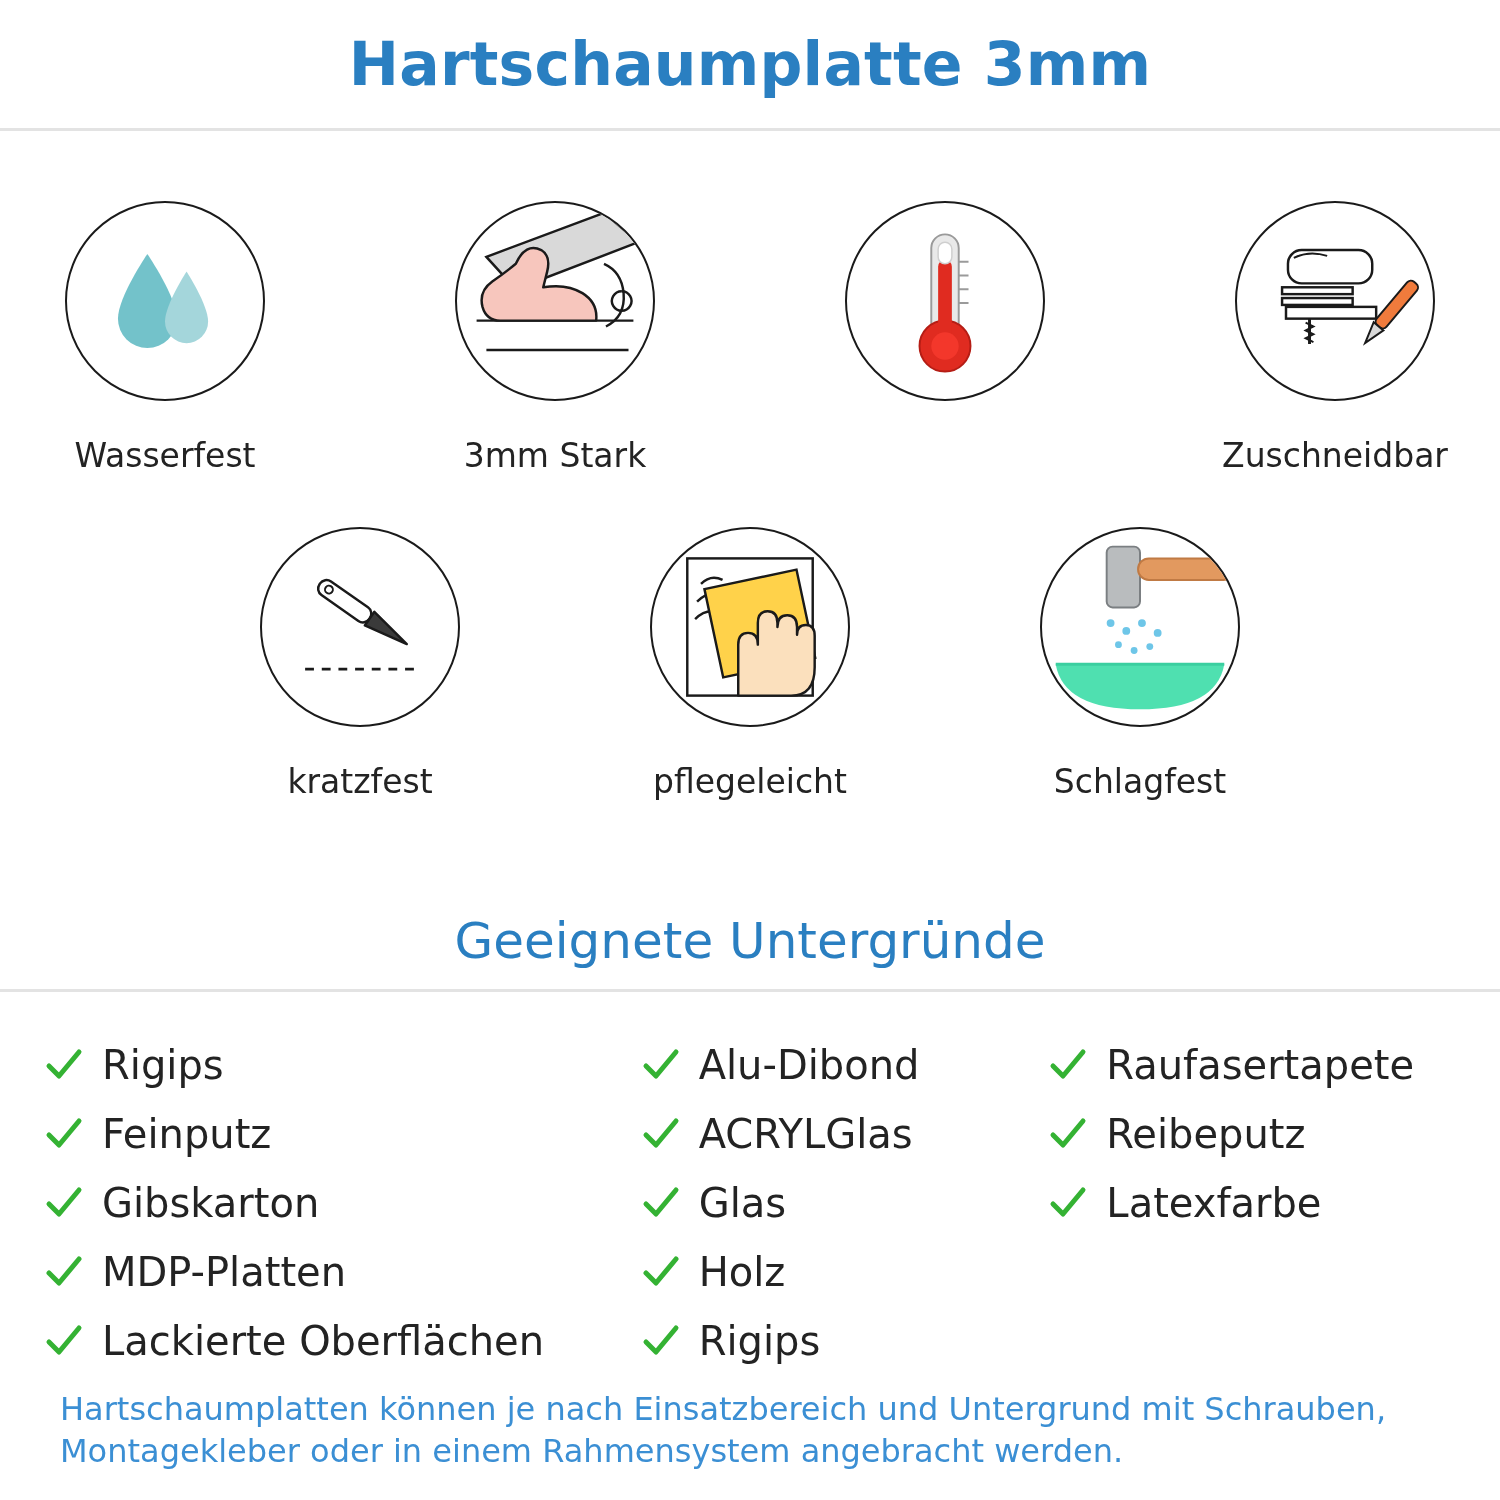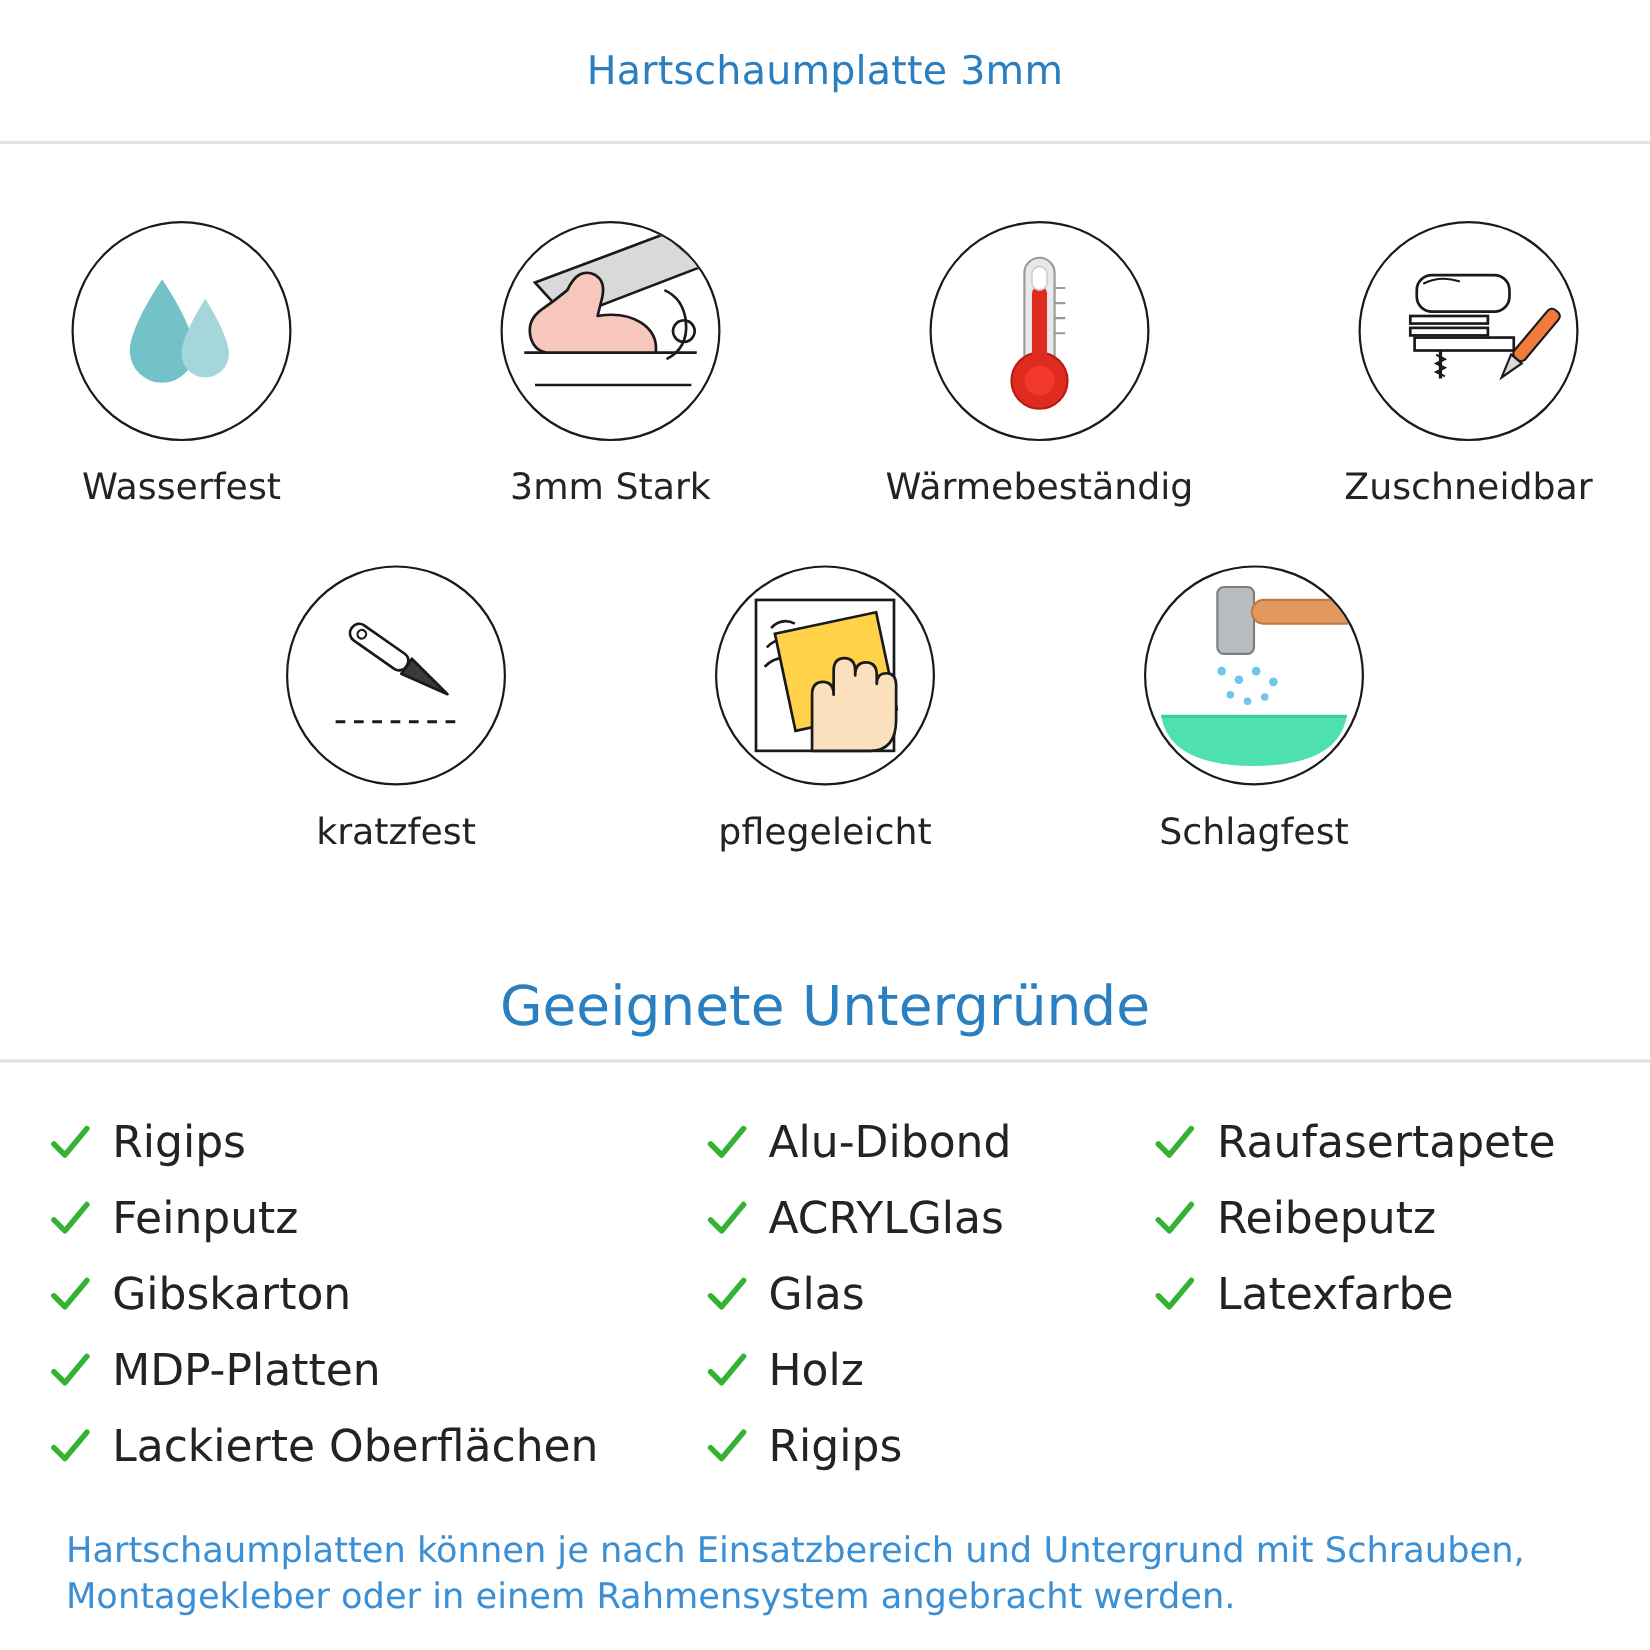--- a/index.html
+++ b/index.html
@@ -13,23 +13,23 @@
     width: 1500px; height: 1500px;
     overflow: hidden;
   }
 
   
   .title-block {
     height: 128px;
     display: flex; align-items: center; justify-content: center;
   }
   .main-title {
-    font-size: 36px;
+    font-size: 60px;
     color: #2a7fc1;
-    font-weight: 400;
+    font-weight: 700;
     letter-spacing: 0.2px;
   }
   .divider {
     height: 3px;
     background: #e3e3e3;
     width: 100%;
   }
 
   
   .features {
@@ -48,21 +48,21 @@
   .icon-circle {
     width: 200px; height: 200px;
     border-radius: 50%;
     border: 2.5px solid #1a1a1a;
     display: flex; align-items: center; justify-content: center;
     overflow: hidden;
     background: #fff;
     position: relative;
   }
   .feature-label {
-    margin-top: 22px;
+    margin-top: 35px;
     font-size: 33px;
     color: #232323;
     font-weight: 400;
     text-align: center;
     white-space: nowrap;
   }
 
   
   .sub-title-block {
     margin-top: 92px;
@@ -159,21 +159,20 @@
             <rect x="93" y="40" width="14" height="22" rx="7" fill="#ffffff" stroke="#cfcfcf" stroke-width="1.5"></rect>
             <g stroke="#9a9a9a" stroke-width="2">
               <line x1="114" y1="60" x2="124" y2="60"></line>
               <line x1="114" y1="74" x2="124" y2="74"></line>
               <line x1="114" y1="88" x2="124" y2="88"></line>
               <line x1="114" y1="102" x2="124" y2="102"></line>
             </g>
             <circle cx="100" cy="146" r="14" fill="#ff4033" opacity="0.6"></circle>
           </svg>
         </div>
-        <div class="feature-label">Wärmebeständig</div>
       </div>
 
       <div class="feature">
         <div class="icon-circle">
           <svg width="200" height="200" viewBox="0 0 200 200">
             <rect x="52" y="48" width="86" height="34" rx="14" fill="#ffffff" stroke="#1a1a1a" stroke-width="2.5"></rect>
             <path d="M58 56 q16 -8 34 -2" fill="none" stroke="#1a1a1a" stroke-width="2"></path>
             <rect x="46" y="86" width="72" height="7" fill="#ffffff" stroke="#1a1a1a" stroke-width="2.5"></rect>
             <rect x="46" y="97" width="72" height="7" fill="#ffffff" stroke="#1a1a1a" stroke-width="2.5"></rect>
             <rect x="50" y="106" width="92" height="12" fill="#ffffff" stroke="#1a1a1a" stroke-width="2.5"></rect>

